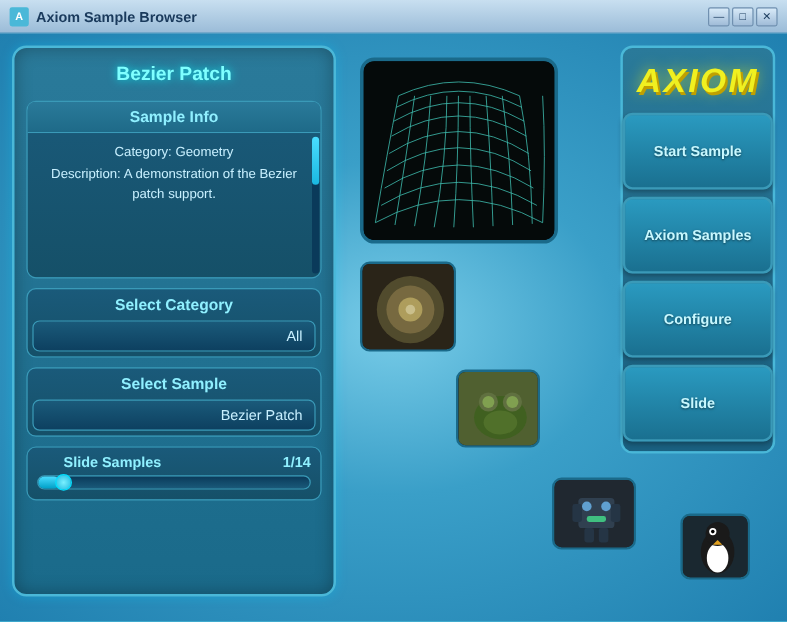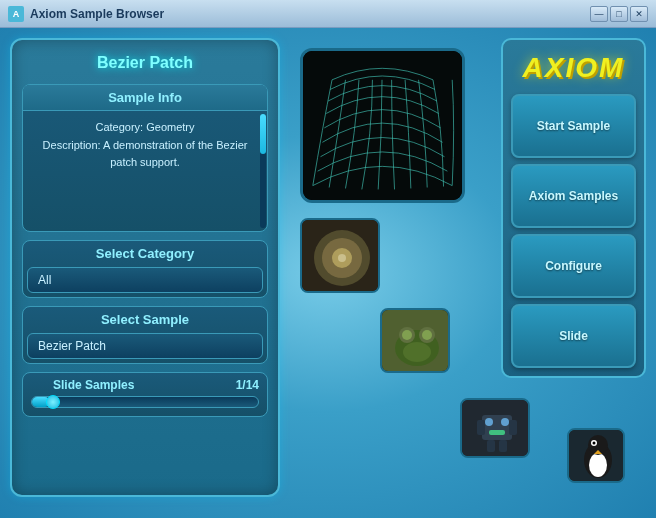--- a/index.html
+++ b/index.html
@@ -137,20 +137,21 @@
     .input-field {
       background: linear-gradient(to bottom, #1a5a7a, #0d4060);
       border-radius: 6px;
       border: 1px solid #3a9ab8;
       color: #c8f0ff;
       font-size: 12px;
       padding: 5px 10px;
       margin: 4px 4px 4px 4px;
       display: block;
       width: calc(100% - 8px);
+      text-align: right;
     }
 
     .section-label {
       text-align: center;
       color: #90f0ff;
       font-size: 13px;
       font-weight: bold;
       padding: 5px 8px 2px 8px;
     }
 
@@ -210,21 +211,21 @@
       border: 2px solid #1a6a8a;
       background: #222;
       overflow: hidden;
     }
 
     
     .axiom-panel {
       position: absolute;
       right: 10px;
       top: 10px;
-      width: 145px;
+      width: 129px;
       background: linear-gradient(to bottom, #2a7a9a, #1a6080);
       border-radius: 10px;
       border: 2px solid #4ab8d8;
       padding: 8px;
       display: flex;
       flex-direction: column;
       align-items: center;
       gap: 6px;
     }
 

